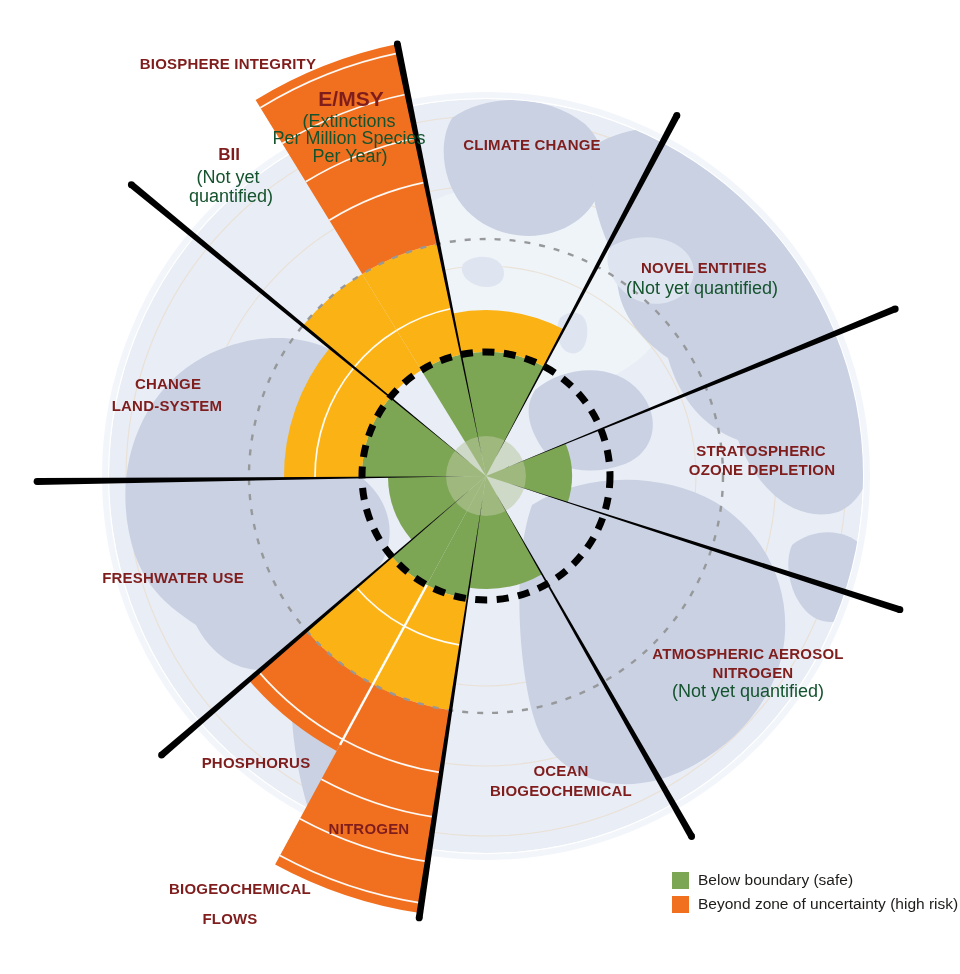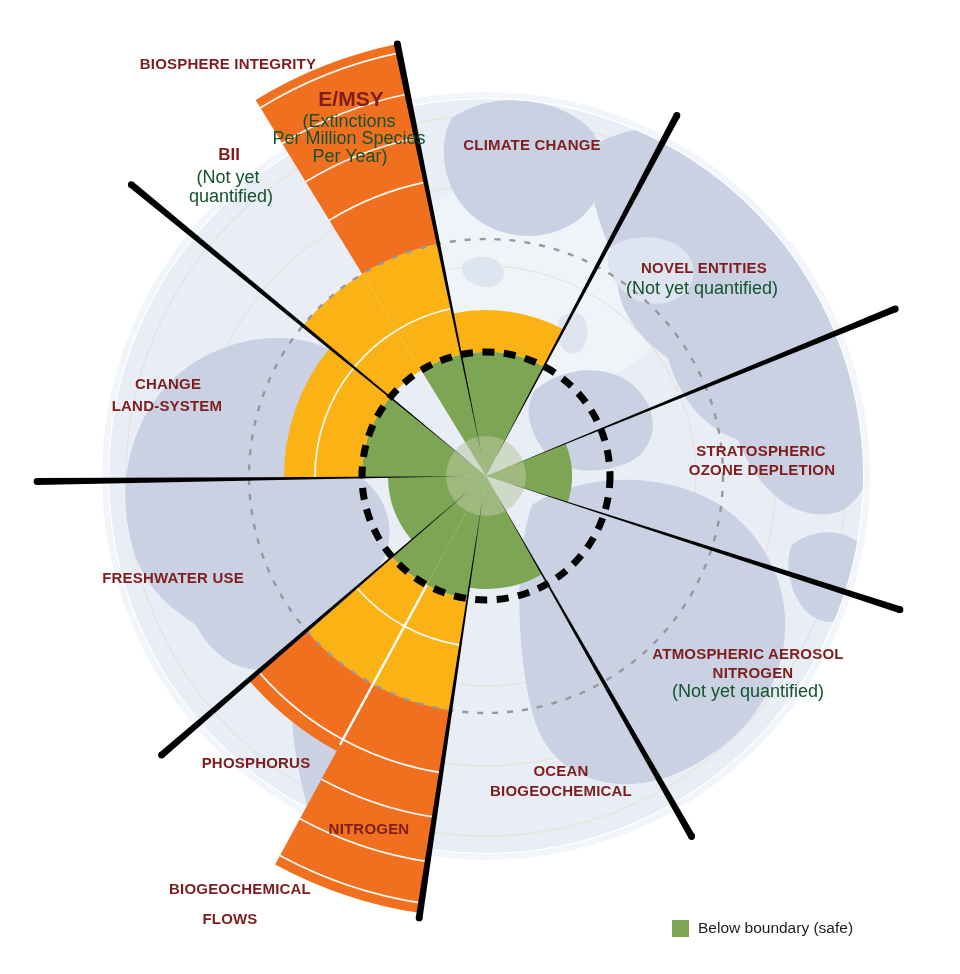--- a/index.html
+++ b/index.html
@@ -6,21 +6,21 @@
   body{width:960px;height:974px;position:relative;overflow:hidden;
        font-family:"Liberation Sans",sans-serif;color:#231f20;}
   .stage{position:absolute;left:0;top:0;width:960px;height:974px;}
   #chart-svg{position:absolute;left:0;top:0;z-index:1;}
   #labels-layer{position:absolute;left:0;top:0;width:960px;height:974px;z-index:3;pointer-events:none;}
   .lbl{position:absolute;transform:translate(-50%,-50%);white-space:nowrap;text-align:center;color:#7f1d1d;}
   .lbl-caps{font-size:15px;font-weight:700;letter-spacing:.2px;}
   .lbl-big{font-size:21px;font-weight:700;}
   .lbl-med{font-size:17px;font-weight:700;}
   .lbl-sub{font-size:18px;font-weight:400;color:#14532d;}
-  #legend{position:absolute;left:672px;top:868px;z-index:3;margin-top:48px;}
+  #legend{position:absolute;left:672px;top:868px;z-index:3;}
   .legend-row{display:flex;align-items:center;height:24px;}
   .legend-swatch{width:17px;height:17px;margin-right:9px;flex:0 0 auto;}
   .legend-label{font-size:15.5px;color:#1d1c1a;white-space:nowrap;}
 </style>
 </head>
 <body>
 
 <div class="stage">
   <svg id="chart-svg" width="960" height="974" viewBox="0 0 960 974">
       <defs>
@@ -149,14 +149,18 @@
       <div class="lbl lbl-caps" style="left: 230px; top: 918px;">FLOWS</div>
       <div class="lbl lbl-caps" style="left: 173px; top: 577px;">FRESHWATER USE</div>
       <div class="lbl lbl-caps" style="left: 167px; top: 361px; margin-top: 44px;">LAND-SYSTEM</div>
       <div class="lbl lbl-caps" style="left: 168px; top: 383px;">CHANGE</div>
     </div>
   <div id="legend">
       <div class="legend-row">
         <span class="legend-swatch" style="background: rgb(124, 165, 84);"></span>
         <span class="legend-label">Below boundary (safe)</span>
       </div>
+      <div class="legend-row">
+        <span class="legend-swatch" style="background: rgb(241, 112, 31);"></span>
+        <span class="legend-label">Beyond zone of uncertainty (high risk)</span>
+      </div>
     </div>
 </div>
 
 </body></html>

